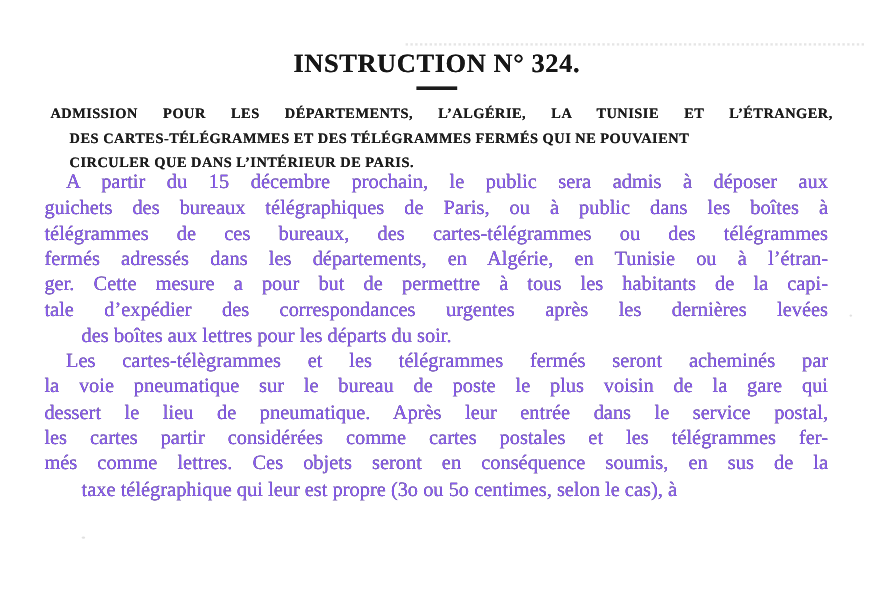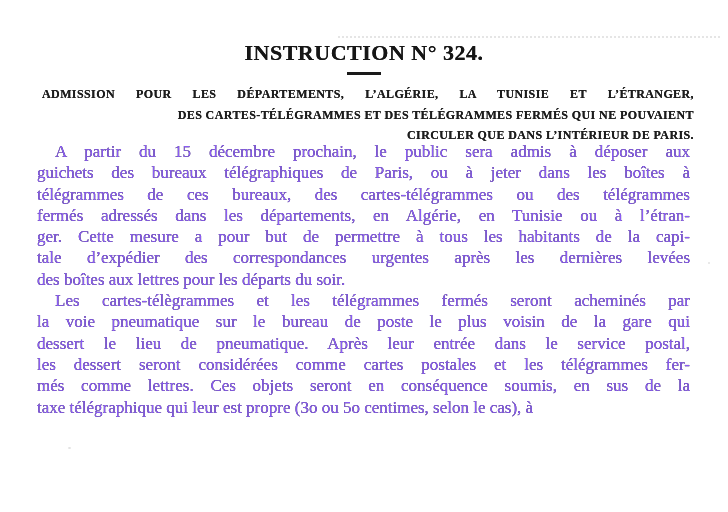--- a/index.html
+++ b/index.html
@@ -64,38 +64,38 @@
     letter-spacing: 0.4px;
     line-height: 20.5px;
     color: #1d1d1d;
     text-shadow: 0 0 0.3px #1d1d1d;
   }
   .doc-heading .line { text-align: left; }
   .doc-heading .line:first-child {
     text-align: justify;
     text-align-last: justify;
   }
-  .doc-heading .line + .line { padding-left: 16px; text-align: right; }
+  .doc-heading .line + .line { padding-left: 16px; }
 
   .body-text {
     position: absolute;
     top: 141px;
     left: 37px;
     width: 653px;
     font-size: 17px;
     line-height: 21.3px;
     color: #8b5cf6;
     text-shadow: 0 0 0.35px #1d1d1d;
   }
   .para .line {
     text-align: justify;
     text-align-last: justify;
   }
   .para .line:first-child { text-indent: 18px; }
-  .para .line:last-child { text-align-last: left; }
+  .para .line:last-child { text-align-last: left; margin-left: 31px; }
 </style>
 </head>
 <body>
 
 <div class="page">
 
   <div class="artifact-line"></div>
   <div class="speck s1"></div>
   <div class="speck s2"></div>
 
@@ -105,30 +105,30 @@
 
   <div class="doc-heading">
       <div class="line">ADMISSION POUR LES DÉPARTEMENTS, L’ALGÉRIE, LA TUNISIE ET L’ÉTRANGER,</div>
       <div class="line">DES CARTES-TÉLÉGRAMMES ET DES TÉLÉGRAMMES FERMÉS QUI NE POUVAIENT</div>
       <div class="line">CIRCULER QUE DANS L’INTÉRIEUR DE PARIS.</div>
     </div>
 
   <div class="body-text">
     <div class="para">
         <div class="line">A partir du 15 décembre prochain, le public sera admis à déposer aux</div>
-        <div class="line">guichets des bureaux télégraphiques de Paris, ou à jeter dans les boîtes à</div>
+        <div class="line">guichets des bureaux télégraphiques de Paris, ou à public dans les boîtes à</div>
         <div class="line">télégrammes de ces bureaux, des cartes-télégrammes ou des télégrammes</div>
         <div class="line">fermés adressés dans les départements, en Algérie, en Tunisie ou à l’étran-</div>
         <div class="line">ger. Cette mesure a pour but de permettre à tous les habitants de la capi-</div>
         <div class="line">tale d’expédier des correspondances urgentes après les dernières levées</div>
         <div class="line">des boîtes aux lettres pour les départs du soir.</div>
       </div>
     <div class="para">
         <div class="line">Les cartes-télègrammes et les télégrammes fermés seront acheminés par</div>
         <div class="line">la voie pneumatique sur le bureau de poste le plus voisin de la gare qui</div>
         <div class="line">dessert le lieu de pneumatique. Après leur entrée dans le service postal,</div>
-        <div class="line">les dessert seront considérées comme cartes postales et les télégrammes fer-</div>
+        <div class="line">les cartes partir considérées comme cartes postales et les télégrammes fer-</div>
         <div class="line">més comme lettres. Ces objets seront en conséquence soumis, en sus de la</div>
         <div class="line">taxe télégraphique qui leur est propre (3o ou 5o centimes, selon le cas), à</div>
       </div>
   </div>
 
 </div>
 
 </body></html>

